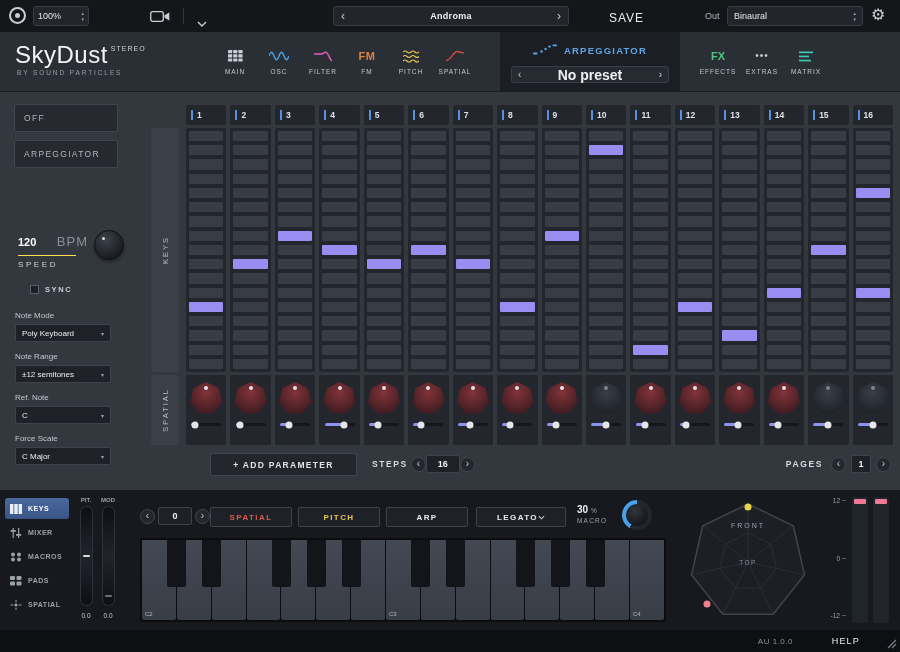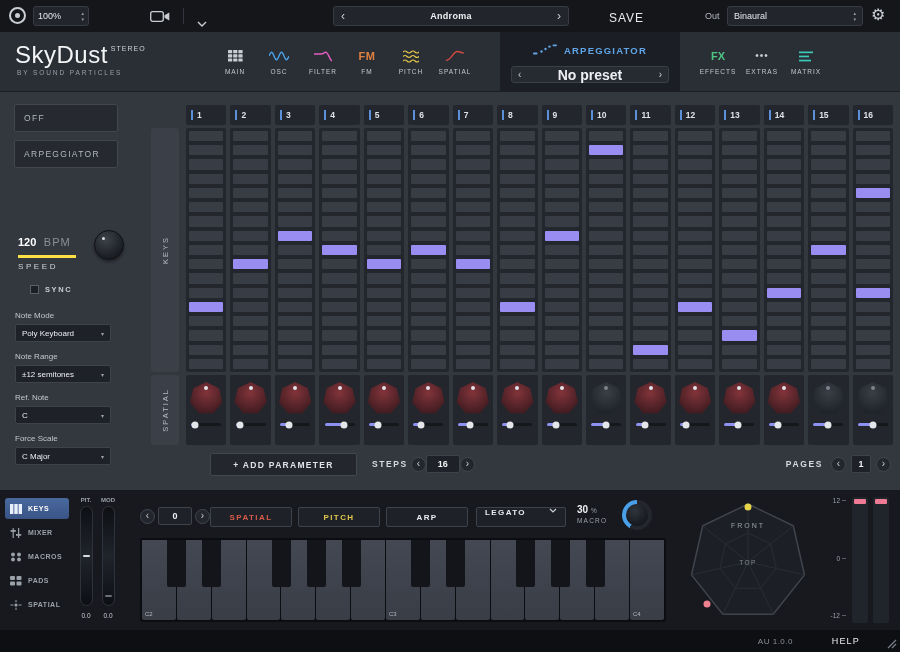--- a/index.html
+++ b/index.html
@@ -45,22 +45,22 @@
 .at-preset{width:158px;height:17px;background:#262a31;border:1px solid #3a3f47;border-radius:3px;display:flex;align-items:center;justify-content:space-between;padding:0 6px}
 .at-preset-name{font-size:14px;font-weight:bold;color:#eef0f3}
 
 
 .main{position:absolute;left:0;top:92px;width:900px;height:398px;background:#33373e}
 #mode-buttons{position:absolute;left:14px;top:12px;width:104px}
 .mode-btn{height:28px;margin-bottom:8px;background:#262a30;border:1px solid #42464e;border-radius:2px;display:flex;align-items:center;padding-left:9px;font-size:8.5px;letter-spacing:1.3px;color:#b2b7bf}
 .mode-btn.active{color:#7d8df0;background:#2b2f37;border-color:#4a4f58}
 .speed-cluster{position:absolute;left:18px;top:140px;width:110px;height:56px}
 .bpm-val{font-size:11px;color:#fff;font-weight:bold}
-.bpm-unit{font-size:11px;color:#8a9098;letter-spacing:1px;margin-left:3px}
-.speed-label{margin-top:5px;padding-top:4px;border-top:3px solid #fde047;width:58px;font-size:8px;letter-spacing:2.6px;color:#d2d6db}
+.bpm-unit{font-size:13px;color:#8a9098;letter-spacing:1px;margin-left:16px}
+.speed-label{margin-top:5px;padding-top:4px;border-top:1px solid #fde047;width:58px;font-size:8px;letter-spacing:2.6px;color:#d2d6db}
 .bpm-knob{position:absolute;right:4px;top:-2px;width:30px;height:30px;border-radius:50%;background:radial-gradient(circle at 38% 30%,#3d424a,#181b20 75%);border:1px solid #0e1013;box-shadow:0 2px 3px rgba(0,0,0,.4)}
 .bpm-knob::after{content:"";position:absolute;left:7px;top:6px;width:3px;height:3px;border-radius:50%;background:#d8dbe0}
 .sync-row{position:absolute;left:30px;top:193px;display:flex;align-items:center;gap:6px}
 .sync-box{width:9px;height:9px;background:#1c1f25;border:1px solid #5a5f67}
 .sync-label{font-size:7.5px;font-weight:bold;letter-spacing:1.6px;color:#c9ced5}
 #sb-fields{position:absolute;left:15px;top:219px;width:96px}
 .field-label{font-size:8px;color:#c3c8cf;margin-bottom:4px}
 .dropdown{height:18px;background:#1e2127;border:1px solid #3e434b;border-radius:2px;display:flex;align-items:center;justify-content:space-between;padding:0 6px;margin-bottom:10px}
 .dd-value{font-size:8px;color:#eceef2}
 .dd-chev{font-size:6px;color:#9aa0a8}
@@ -101,21 +101,21 @@
 .wlabel.w1{left:79px}.wlabel.w2{left:101px}
 .wheel{position:absolute;top:16px;width: 13px;height:100px;background:linear-gradient(180deg,#0d0f13,#20242b 50%,#0d0f13);border:1px solid #2e323a;border-radius:7px}
 .wheel.wh1{left:80px}.wheel.wh2{left:102px}
 .wline{position:absolute;left:2px;width:7px;height:2px;background:#d8dbe0;border-radius:1px}
 .wline.mid{top:48px}.wline.low{top:88px;background:#6a7078}
 .wval{position:absolute;top:122px;font-size:6.5px;color:#c9ced5;width:14px;text-align:center}
 .wval.w1{left:79px}.wval.w2{left:101px}
 .oct-cluster{position:absolute;left:140px;top:17px;display:flex;align-items:center;gap:3px}
 #mod-buttons{position:absolute;left:210px;top:17px;display:flex;gap:6px}
 .mod-btn{width:82px;height:20px;background:#1e2127;border:1px solid #3e434b;border-radius:2px;display:flex;align-items:center;justify-content:center;font-size:8px;font-weight:bold;letter-spacing:1.4px}
-.legato-box{position:absolute;left:476px;top:17px;width:90px;height:20px;background:#1e2127;border:1px solid #3e434b;border-radius:2px;display:flex;justify-content:space-between;padding:0 8px;font-size:8px;font-weight:bold;letter-spacing:1.4px;color:#e9ebef}
+.legato-box{position:absolute;left:476px;top:17px;width:90px;height:20px;background:#1e2127;border:1px solid #3e434b;border-radius:2px;display:flex;align-items:center;justify-content:space-between;padding:0 20px;font-size:8px;font-weight:bold;letter-spacing:1.4px;color:#e9ebef}
 .macro-cluster{position:absolute;left:577px;top:14px}
 .macro-num{font-size:10px;font-weight:bold;color:#eef0f3}
 .macro-unit{font-size:6.5px;color:#9ba1a9;font-weight:normal}
 .macro-label{font-size:6.5px;letter-spacing:1.2px;color:#9ba1a9;margin-top:2px}
 .macro-knob{position:absolute;left:622px;top:10px;width:30px;height:30px;border-radius:50%;background:conic-gradient(from 210deg,#4aa0e8 0 150deg,#23262c 150deg 360deg)}
 .macro-knob i{position:absolute;inset:4px;border-radius:50%;background:radial-gradient(circle at 40% 30%,#30343c,#15181d 75%)}
 #piano{position:absolute;left:140px;top:48px;width:526px;height:84px;background:#0b0d10;border-radius:3px;padding:2px;display:flex;gap:1px}
 .wkey{flex:1;background:linear-gradient(#444853,#393d46);border-radius:0 0 2px 2px;position:relative}
 .klabel{position:absolute;left:3px;bottom:3px;font-size:6px;color:#b2b7bf}
 .bkey{position:absolute;top:2px;width:19px;height:47px;background:#13151a;border-radius:0 0 2px 2px;z-index:2}

